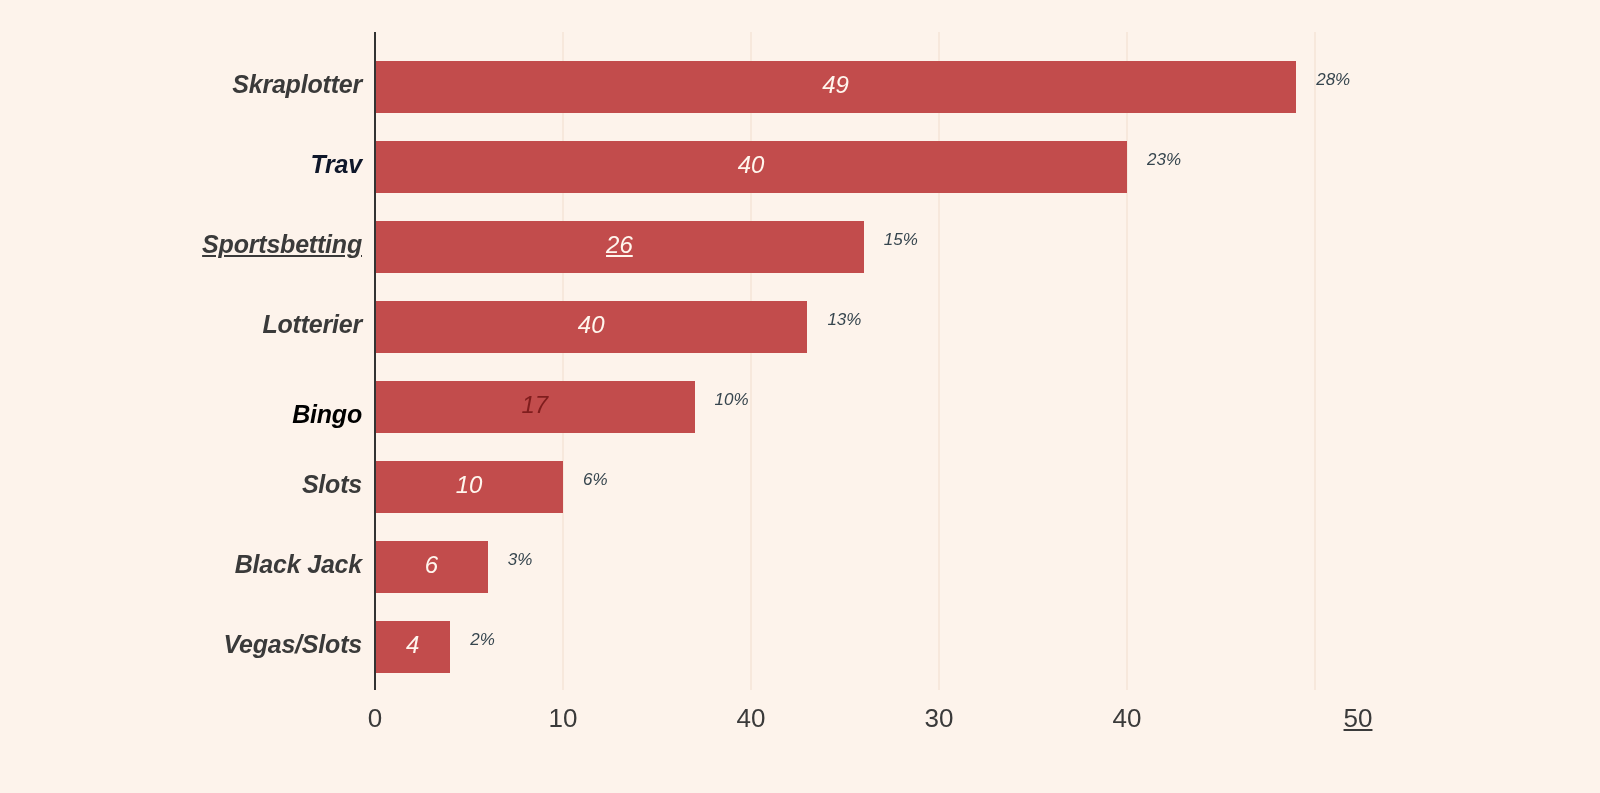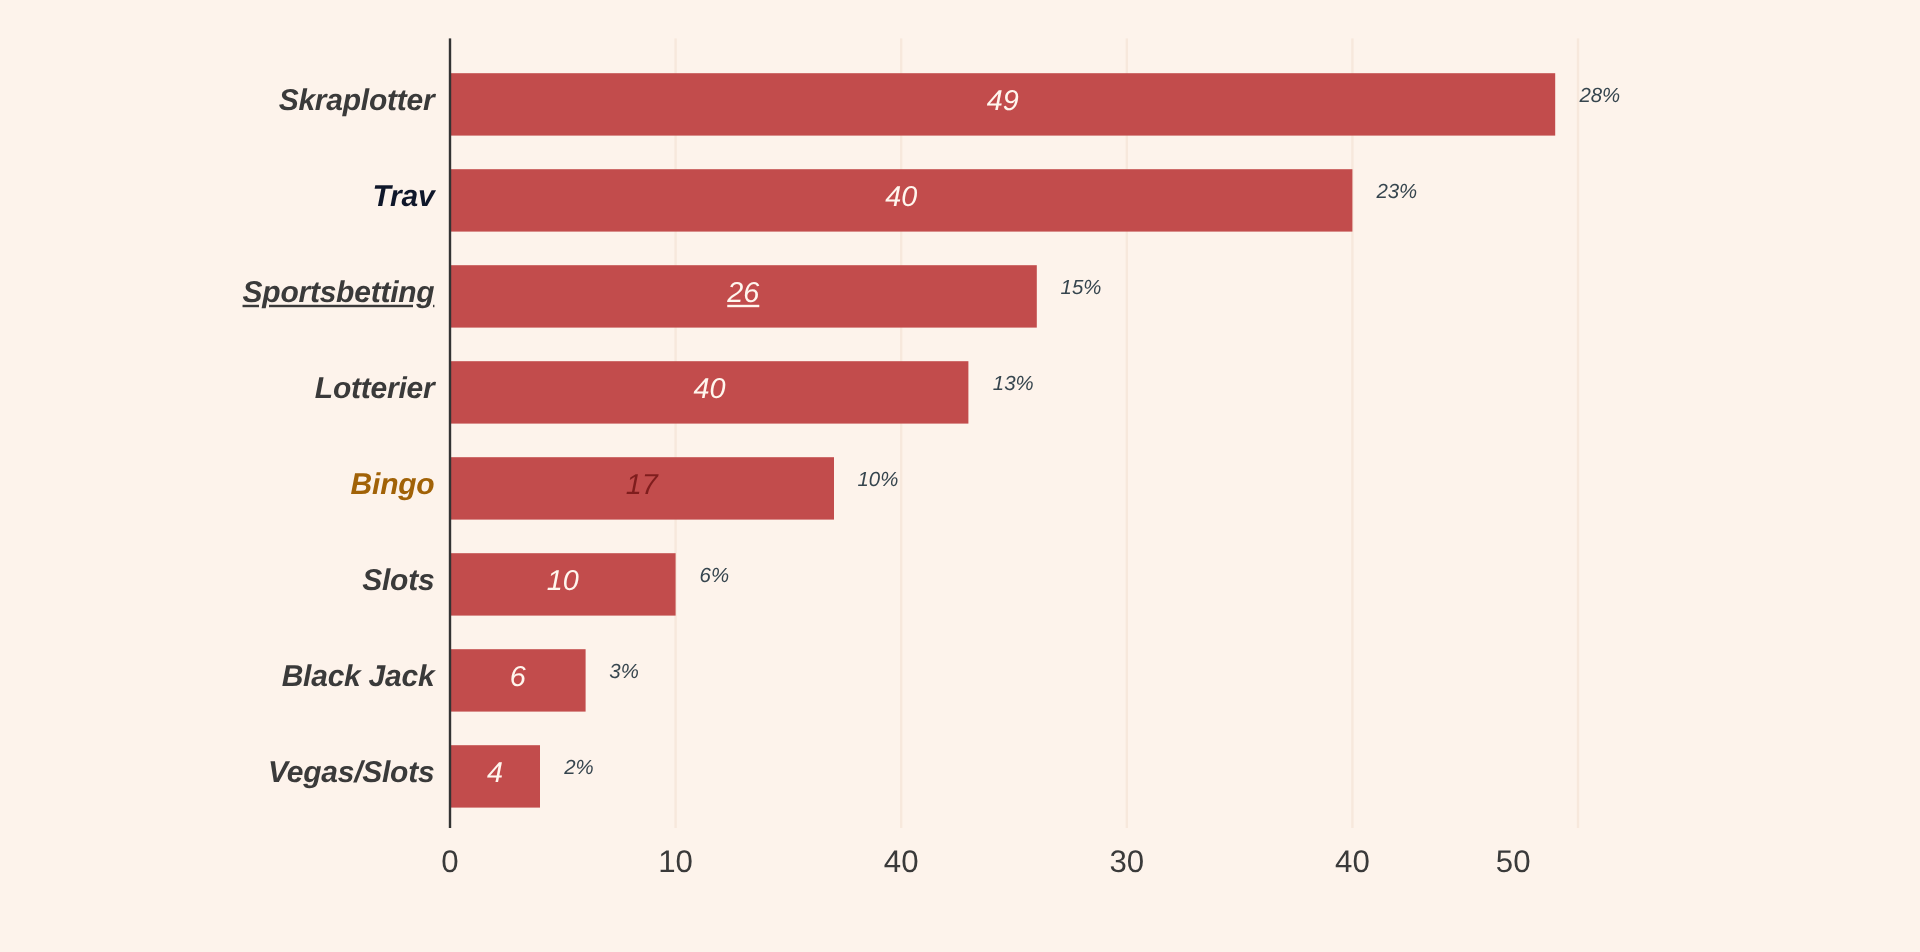--- a/index.html
+++ b/index.html
@@ -102,21 +102,21 @@
         <div class="bar-value" style="left: 619.4px; top: 231px; color: rgb(255, 246, 238); text-decoration: underline;">26</div>
         <div class="bar-pct" style="left: 883.8px; top: 230px; color: rgb(54, 69, 78);">15%</div>
       </div>
       <div class="bar-row" style="top: 0px;">
         <div class="cat-label" style="top: 310px; color: rgb(58, 58, 58);">Lotterier</div>
         <div class="bar" style="left: 375px; top: 301px; width: 432.4px; height: 52px; background: rgb(194, 76, 76);"></div>
         <div class="bar-value" style="left: 591.2px; top: 311px; color: rgb(255, 246, 238);">40</div>
         <div class="bar-pct" style="left: 827.4px; top: 310px; color: rgb(54, 69, 78);">13%</div>
       </div>
       <div class="bar-row" style="top: 0px;">
-        <div class="cat-label" style="top: 390px; color: #a16207;">Bingo</div>
+        <div class="cat-label" style="top: 400px; color: #000000;">Bingo</div>
         <div class="bar" style="left: 375px; top: 381px; width: 319.6px; height: 52px; background: rgb(194, 76, 76);"></div>
         <div class="bar-value" style="left: 534.8px; top: 391px; color: #7f1d1d;">17</div>
         <div class="bar-pct" style="left: 714.6px; top: 390px; color: rgb(54, 69, 78);">10%</div>
       </div>
       <div class="bar-row" style="top: 0px;">
         <div class="cat-label" style="top: 470px; color: rgb(58, 58, 58);">Slots</div>
         <div class="bar" style="left: 375px; top: 461px; width: 188px; height: 52px; background: rgb(194, 76, 76);"></div>
         <div class="bar-value" style="left: 469px; top: 471px; color: rgb(255, 246, 238);">10</div>
         <div class="bar-pct" style="left: 583px; top: 470px; color: rgb(54, 69, 78);">6%</div>
       </div>
@@ -135,16 +135,16 @@
     </div>
   <div id="axis-layer">
       <div class="axis-line" style="left: 374px; top: 32px; height: 658px; background: rgb(51, 51, 51);"></div>
     </div>
   <div id="ticks-layer">
       <div class="tick-label" style="left: 375px; top: 703px; color: rgb(58, 58, 58);">0</div>
       <div class="tick-label" style="left: 563px; top: 703px; color: rgb(58, 58, 58);">10</div>
       <div class="tick-label" style="left: 751px; top: 703px; color: rgb(58, 58, 58);">40</div>
       <div class="tick-label" style="left: 939px; top: 703px; color: rgb(58, 58, 58);">30</div>
       <div class="tick-label" style="left: 1127px; top: 703px; color: rgb(58, 58, 58);">40</div>
-      <div class="tick-label" style="left: 1261px; top: 703px; color: rgb(58, 58, 58);">50</div>
+      <div class="tick-label" style="left: 1358px; top: 703px; color: rgb(58, 58, 58); text-decoration: underline;">50</div>
     </div>
 
 </div>
 
 </body></html>

